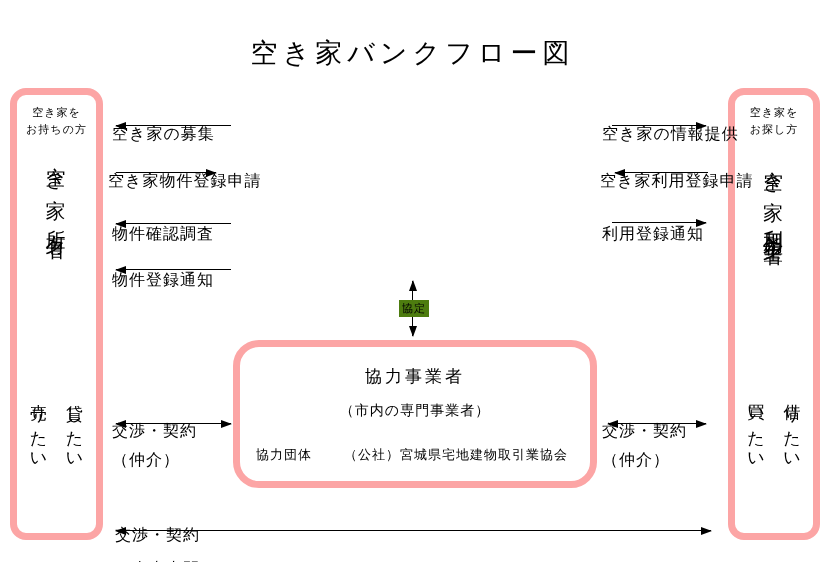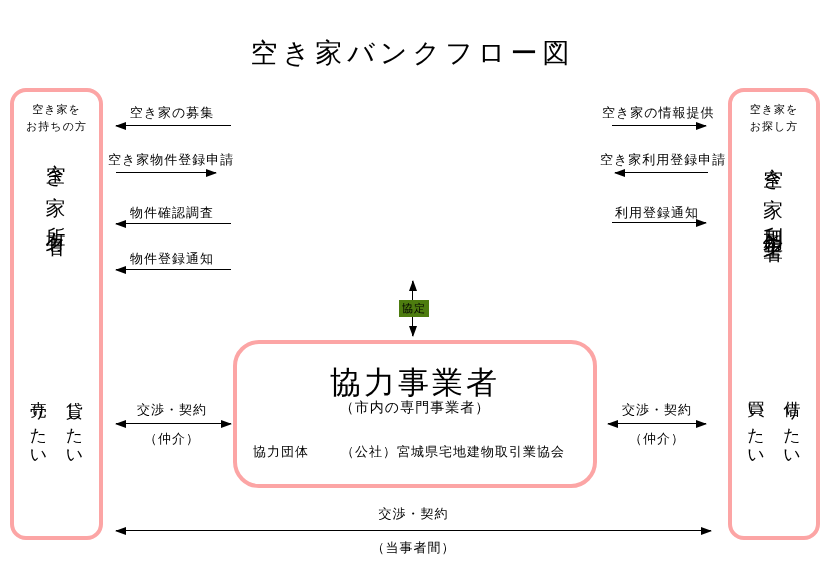--- a/index.html
+++ b/index.html
@@ -5,47 +5,47 @@
   html,body { margin:0; padding:0; background:#ffffff; }
   .canvas {
     position:relative; width:825px; height:562px; background:#ffffff;
     font-family:"Liberation Sans","DejaVu Sans",sans-serif; color:#000;
     overflow:hidden;
   }
   .title {
     position:absolute; top:10px; left:0; width:100%; text-align:center;
     font-size:27px; letter-spacing:5px; font-weight:400;margin-top:25px;
   }
-  .box { position:absolute; border:4px solid #fca5a5; background:#fff; box-sizing:border-box; }
+  .box { position:absolute; border:7px solid #fca5a5; background:#fff; box-sizing:border-box; }
   .side-box { border-radius:16px; }
   .round-box { border-radius:26px; }
 
   .side-header {
     position:absolute; top:9px; left:0; width:100%; text-align:center;
     font-size:11px; line-height:1.55; letter-spacing:1px; white-space:pre-line;
   }
   .vrole {
     position:absolute; top:56px; left:50%; transform:translateX(-50%);
     writing-mode:vertical-rl; text-orientation:upright;
     font-size:20px; letter-spacing:5px; white-space:pre;
   }
   .wants {
     position:absolute; top:296px; left:50%; transform:translateX(-50%);
     display:flex; flex-direction:row-reverse; column-gap:13px;
   }
   .want { writing-mode:vertical-rl; text-orientation:upright; font-size:17px; letter-spacing:4px; }
 
   .bank-text { position:absolute; left:114px; top:52px; font-size:21px; letter-spacing:2px; line-height:35px; }
 
-  .partner-title { position:absolute; top:18px; left:0; width:100%; text-align:center; font-size:31px; letter-spacing:3px; }
+  .partner-title { position:absolute; top:18px; left:0; width:100%; text-align:center; font-size:17px; letter-spacing:3px; }
   .partner-subtitle { position:absolute; top:55px; left:0; width:100%; text-align:center; font-size:14px; letter-spacing:1px; }
   .partner-group-label { position:absolute; left:16px; top:99px; font-size:13px; letter-spacing:1px;font-family:Liberation Mono, monospace; }
   .partner-groups { position:absolute; left:104px; top:99px; font-size:13px; line-height:17px; letter-spacing:1px; }
 
-  .alabel { position:absolute; font-size:13px; text-align:center; white-space:nowrap; letter-spacing:1px; }
+  .alabel { position:absolute; font-size:16px; white-space:nowrap; letter-spacing:1px;margin-top:20px; }
 
   .arrow-h { position:absolute; height:9px; }
   .arrow-h .line { position:absolute; left:1px; right:1px; top:4px; height:1px; background:#000; }
   .head { position:absolute; width:0; height:0; border-style:solid; }
   .head-l { left:0; top:50%; transform:translateY(-50%); border-width:4px 11px 4px 0; border-color:transparent #000 transparent transparent; }
   .head-r { right:0; top:50%; transform:translateY(-50%); border-width:4px 0 4px 11px; border-color:transparent transparent transparent #000; }
 
   .arrow-v { position:absolute; width:9px; }
   .arrow-v .vline { position:absolute; top:1px; bottom:1px; left:4px; width:1px; background:#000; }
   .head-u { top:0; left:50%; transform:translateX(-50%); border-width:0 4px 11px 4px; border-color:transparent transparent #000 transparent; }

